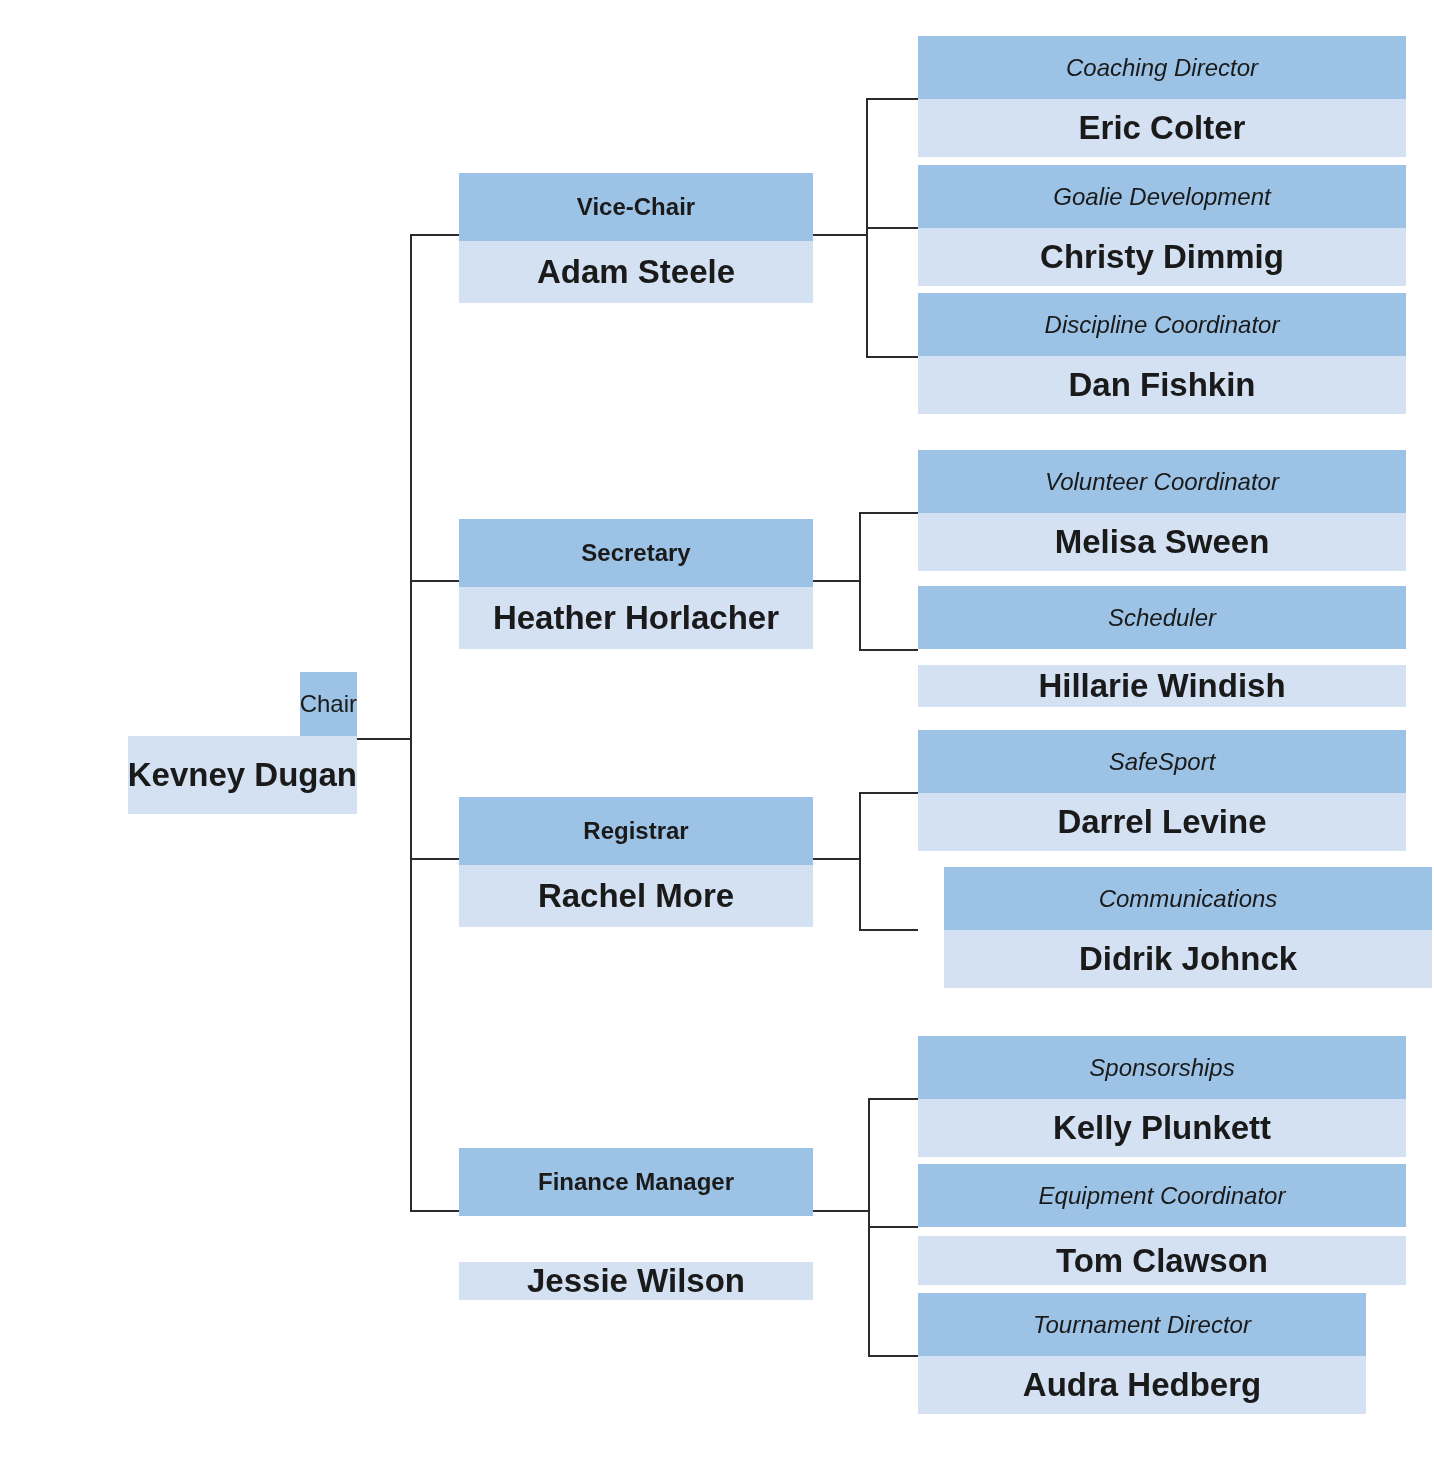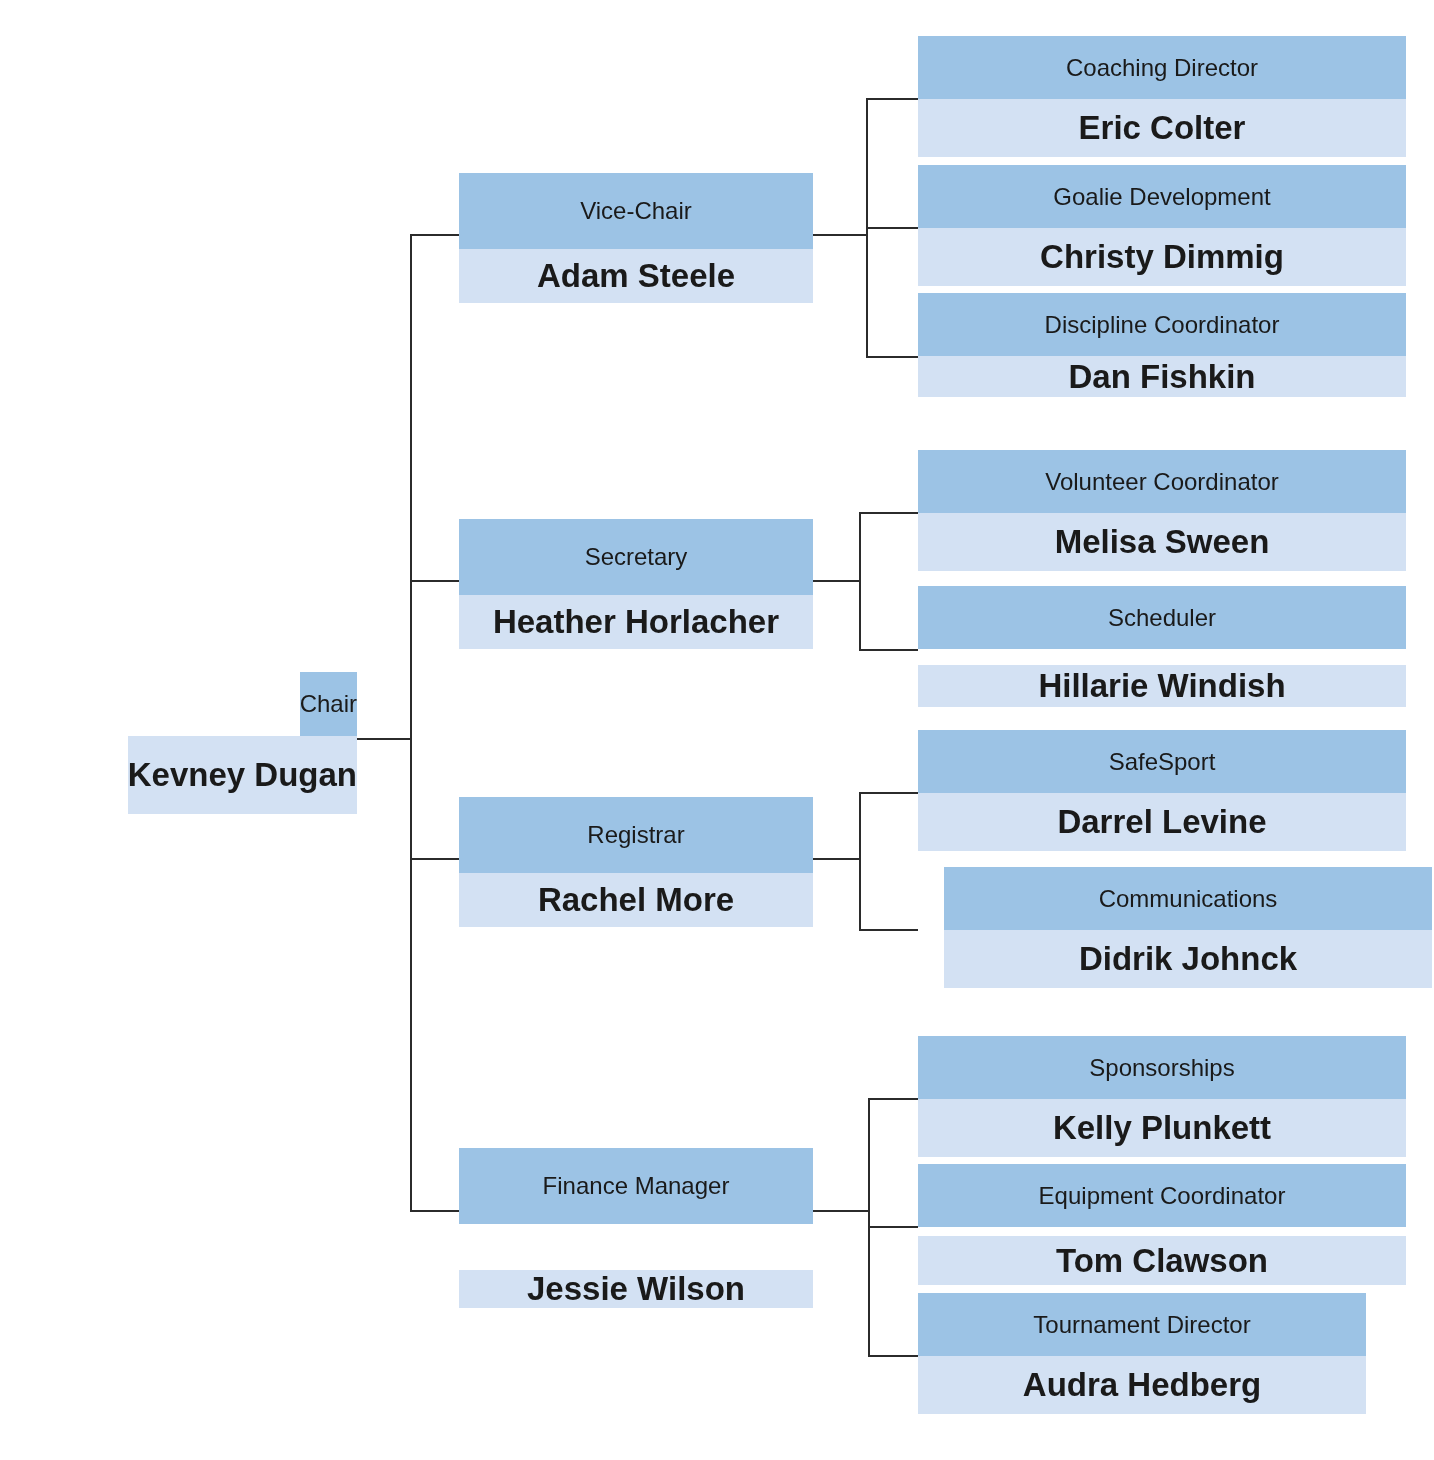--- a/index.html
+++ b/index.html
@@ -36,23 +36,23 @@
     display: flex;
     align-items: center;
     justify-content: center;
     font-size: 33px;
     font-weight: 700;
     flex: 1 1 auto;
   }
   
   .node.lvl1 .node-role   { height: 64px; }
   
-  .node.lvl2 .node-role   { height: 76px; }
+  .node.lvl2 .node-role   { height: 68px; font-weight: bold; }
   
-  .node.lvl3 .node-role   { height: 63px; }
+  .node.lvl3 .node-role   { height: 63px; font-style: italic; }
 
   .line {
     position: absolute;
     background: var(--line-color, #2b2b2b);
   }
   .h-line { height: 2px; }
   .v-line { width: 2px; }
 </style>
 </head>
 <body>
@@ -87,21 +87,21 @@
   <div class="node lvl3" style="left:918px; top:36px; width:488px; height:121px;">
     <div class="node-role">Coaching Director</div>
     <div class="node-person">Eric Colter</div>
   </div>
 
   <div class="node lvl3" style="left:918px; top:165px; width:488px; height:121px;">
     <div class="node-role">Goalie Development</div>
     <div class="node-person">Christy Dimmig</div>
   </div>
 
-  <div class="node lvl3" style="left:918px; top:293px; width:488px; height:104px;border-radius:23px;">
+  <div class="node lvl3" style="left:918px; top:293px; width:488px; height:121px;border-radius:23px;">
     <div class="node-role">Discipline Coordinator</div>
     <div class="node-person">Dan Fishkin</div>
   </div>
 
   <div class="node lvl3" style="left:918px; top:450px; width:488px; height:121px;">
     <div class="node-role">Volunteer Coordinator</div>
     <div class="node-person">Melisa Sween</div>
   </div>
 
   <div class="node lvl3" style="left:918px; top:586px; width:488px; height:121px;gap:16px;">

